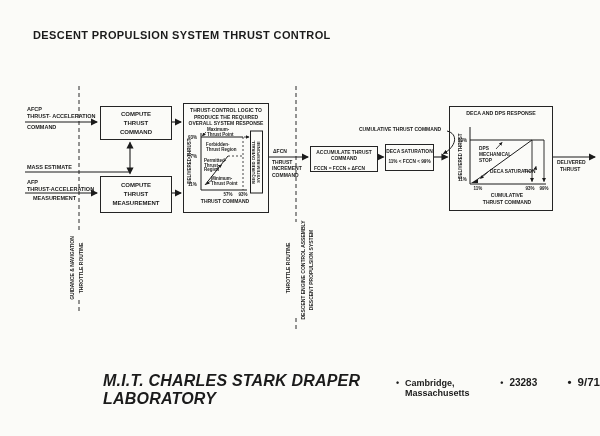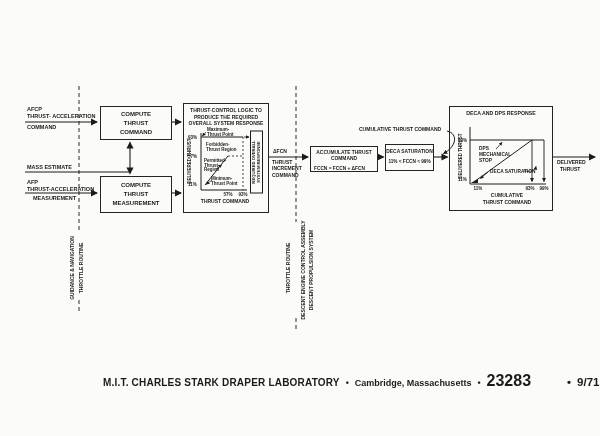--- a/index.html
+++ b/index.html
@@ -10,24 +10,24 @@
   .fs48{font-size:4.8px;}
   .fs5{font-size:5px;}
   .fs55{font-size:5.5px;}
   .ctr{transform:translateX(-50%);}
   .rot{transform:translate(-50%,-50%) rotate(-90deg);transform-origin:center;}
   .box{position:absolute;border:1.2px solid #242424;background:transparent;box-sizing:border-box;}
   .bt{font-size:6px;font-weight:700;text-align:center;line-height:9px;color:#1b1b1b;}
   .bt5{font-size:5px;font-weight:700;text-align:center;line-height:6.5px;color:#1b1b1b;}
   svg{position:absolute;left:0;top:0;}
   .footer{position:absolute;left:103px;top:372px;display:flex;align-items:baseline;gap:6px;}
-  .f-lab{font-size:10px;font-weight:700;letter-spacing:.2px;}
-  .f-city{font-size:9px;font-weight:700;text-align:right;}
+  .f-lab{font-size:16px;font-weight:700;letter-spacing:.2px;font-style:italic;}
+  .f-city{font-size:9px;font-weight:700;}
   .f-bul{font-size:9px;font-weight:700;}
-  .f-num{font-size:16px;font-weight:700;}
+  .f-num{font-size:10px;font-weight:700;}
   .f-date{font-size:11.5px;font-weight:700;}
   .f-gap{display:inline-block;width:24px;}
 </style>
 </head>
 <body>
 
 <div id="page">
 
   <svg width="600" height="436" viewBox="0 0 600 436">
     <defs>
@@ -85,20 +85,21 @@
       <line x1="478" y1="179" x2="532" y2="140" stroke="#1b1b1b" stroke-width="1"></line>
       <line x1="532" y1="140" x2="532" y2="181.5" stroke="#1b1b1b" stroke-width="0.9" marker-end="url(#ars)"></line>
       <line x1="544" y1="140" x2="544" y2="181.5" stroke="#1b1b1b" stroke-width="0.9" marker-end="url(#ars)"></line>
       <polygon points="471,183 478,183 478,178.5" fill="#1b1b1b"></polygon>
       <line x1="496" y1="149" x2="502" y2="142.5" stroke="#1b1b1b" stroke-width="0.8" marker-end="url(#ars)"></line>
       <line x1="488" y1="172" x2="480.5" y2="178.5" stroke="#1b1b1b" stroke-width="0.8" marker-end="url(#ars)"></line>
       <path d="M524,171 C531,172 535,171 536,166.5" stroke="#1b1b1b" stroke-width="0.8" fill="none" marker-end="url(#ars)"></path>
     </g>
   </svg>
 
+  <div class="t" style="left:33px;top:29px;font-size:11px;letter-spacing:.4px;">DESCENT PROPULSION SYSTEM THRUST CONTROL</div>
 
   <div class="t fs55" style="left:27px;top:106px;">AFCP</div>
   <div class="t fs55" style="left:27px;top:113px;">THRUST- ACCELERATION</div>
   <div class="t fs55" style="left:27px;top:124px;">COMMAND</div>
 
   <div class="t fs55" style="left:27px;top:164px;">MASS ESTIMATE</div>
 
   <div class="t fs55" style="left:27px;top:179px;">AFP</div>
   <div class="t fs55" style="left:27px;top:186px;">THRUST-ACCELERATION</div>
   <div class="t fs55" style="left:33px;top:195px;">MEASUREMENT</div>

